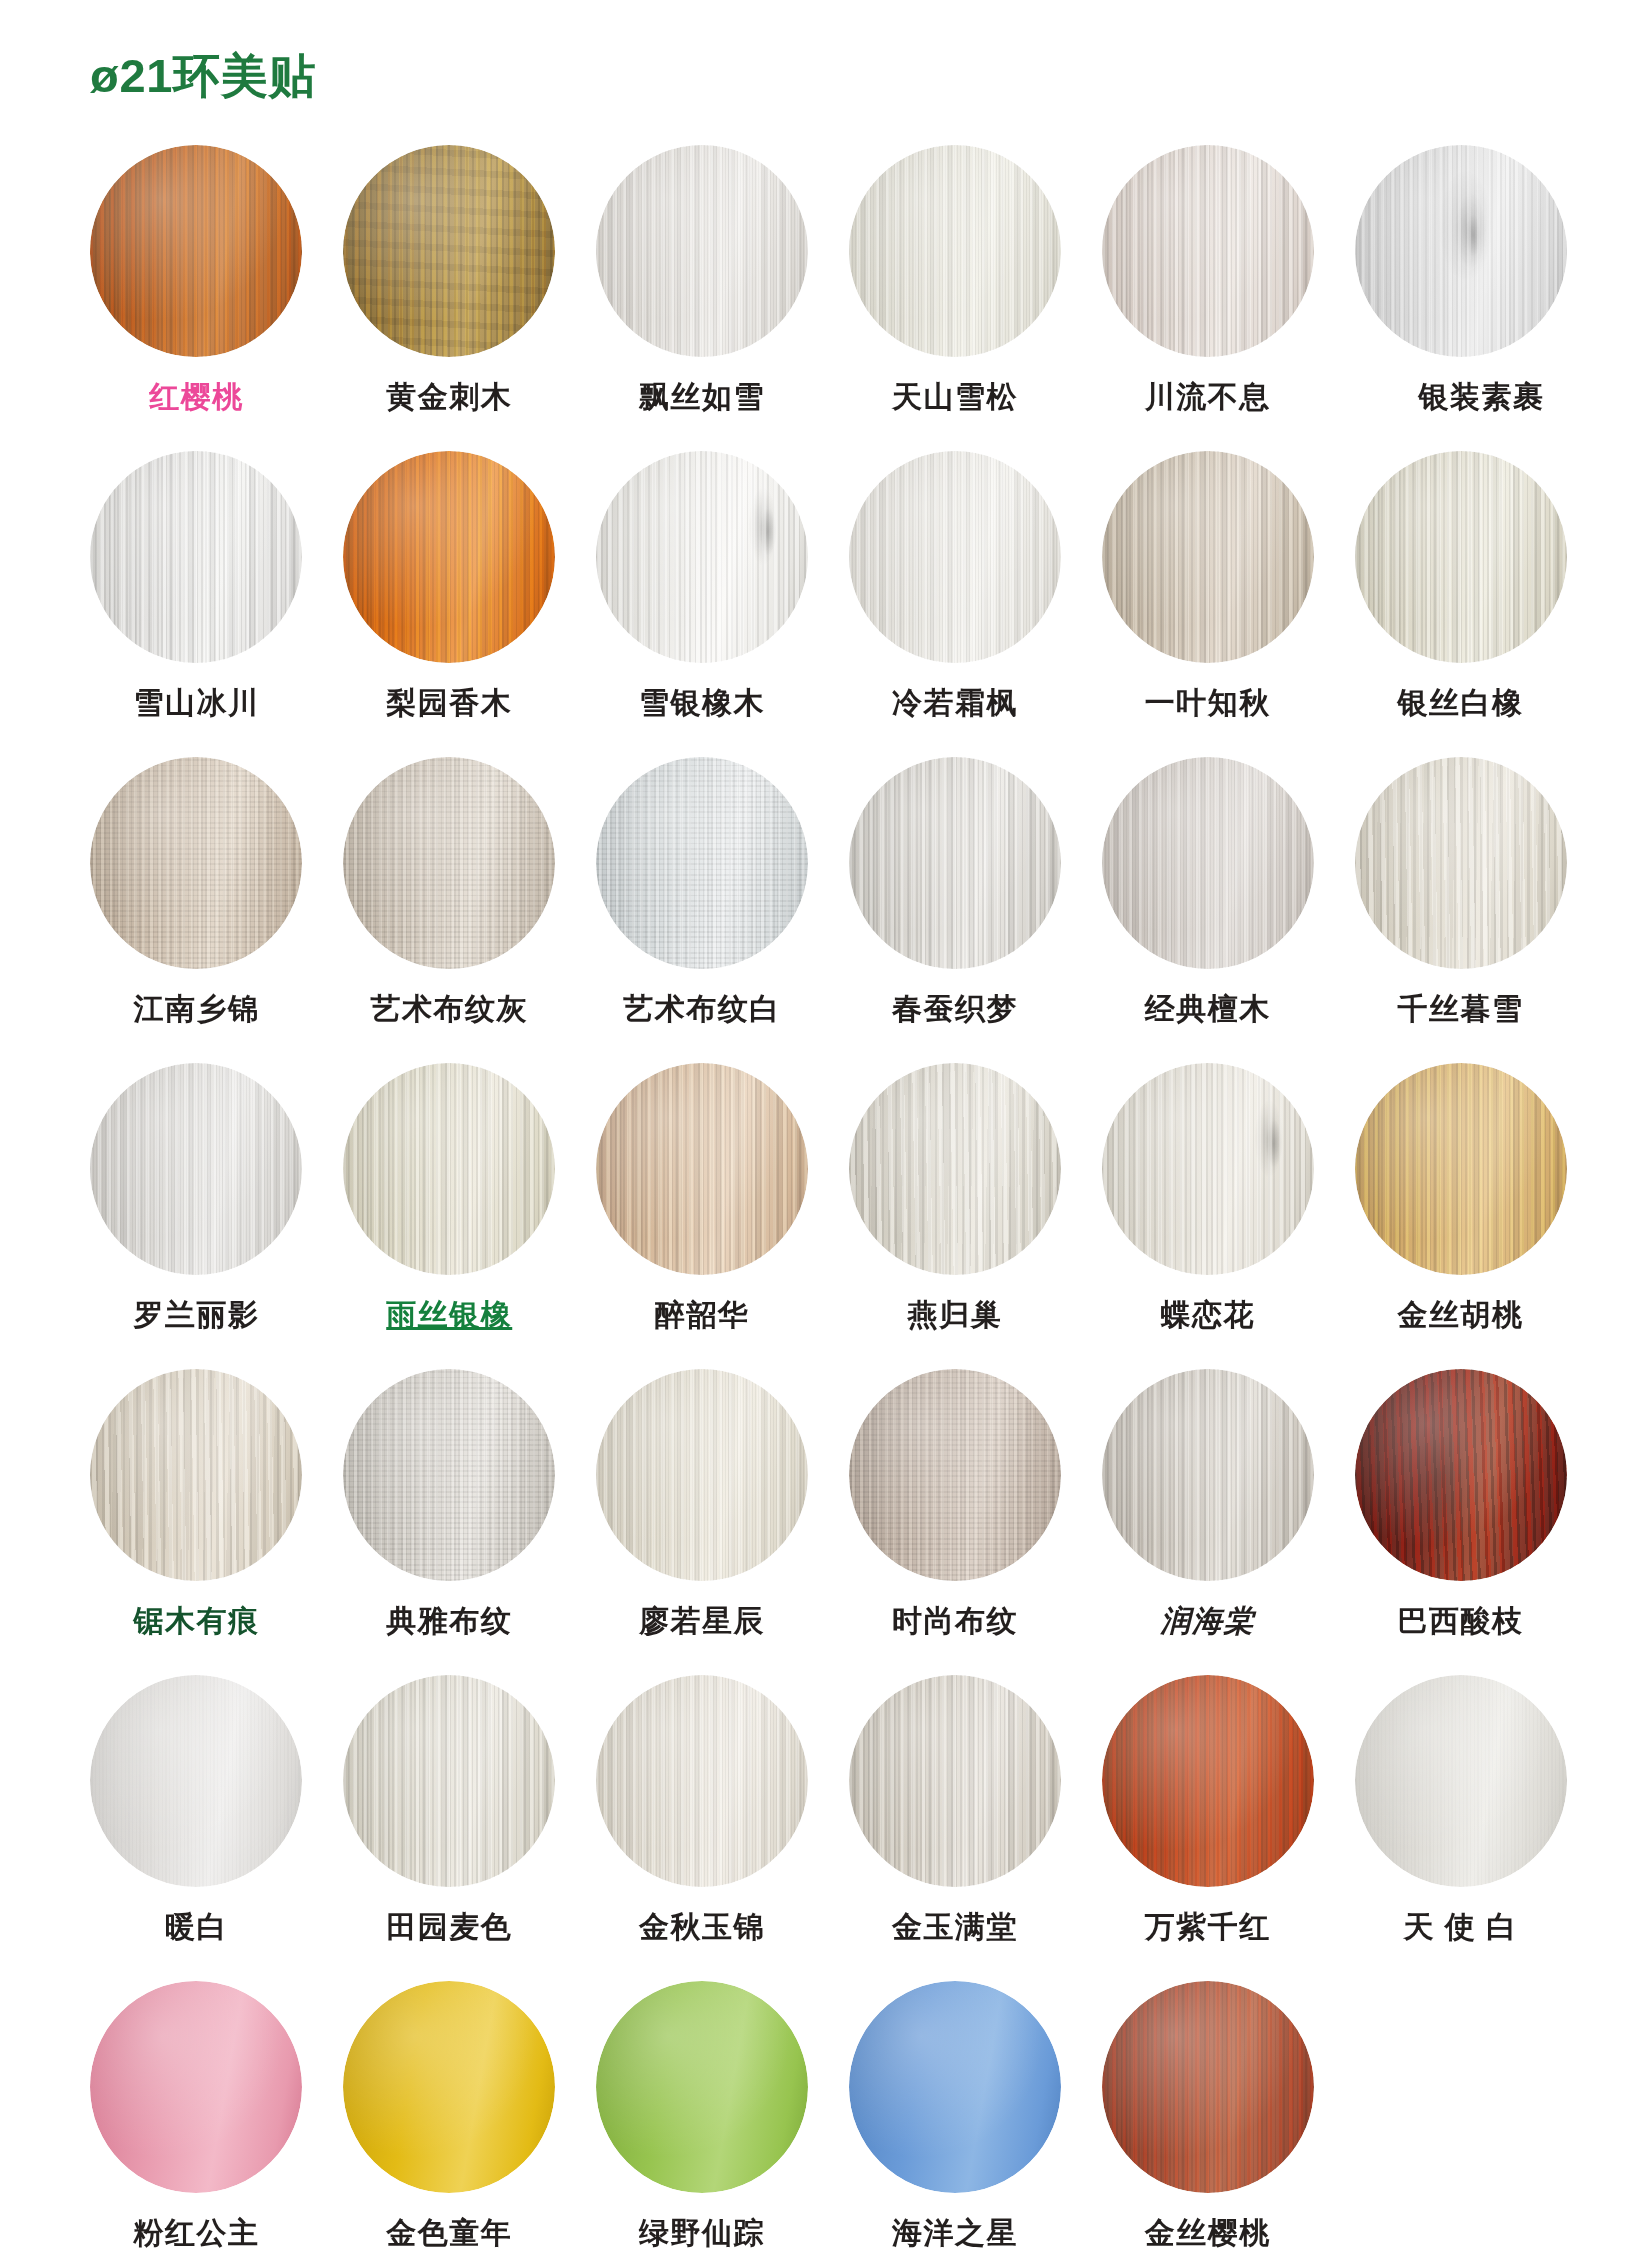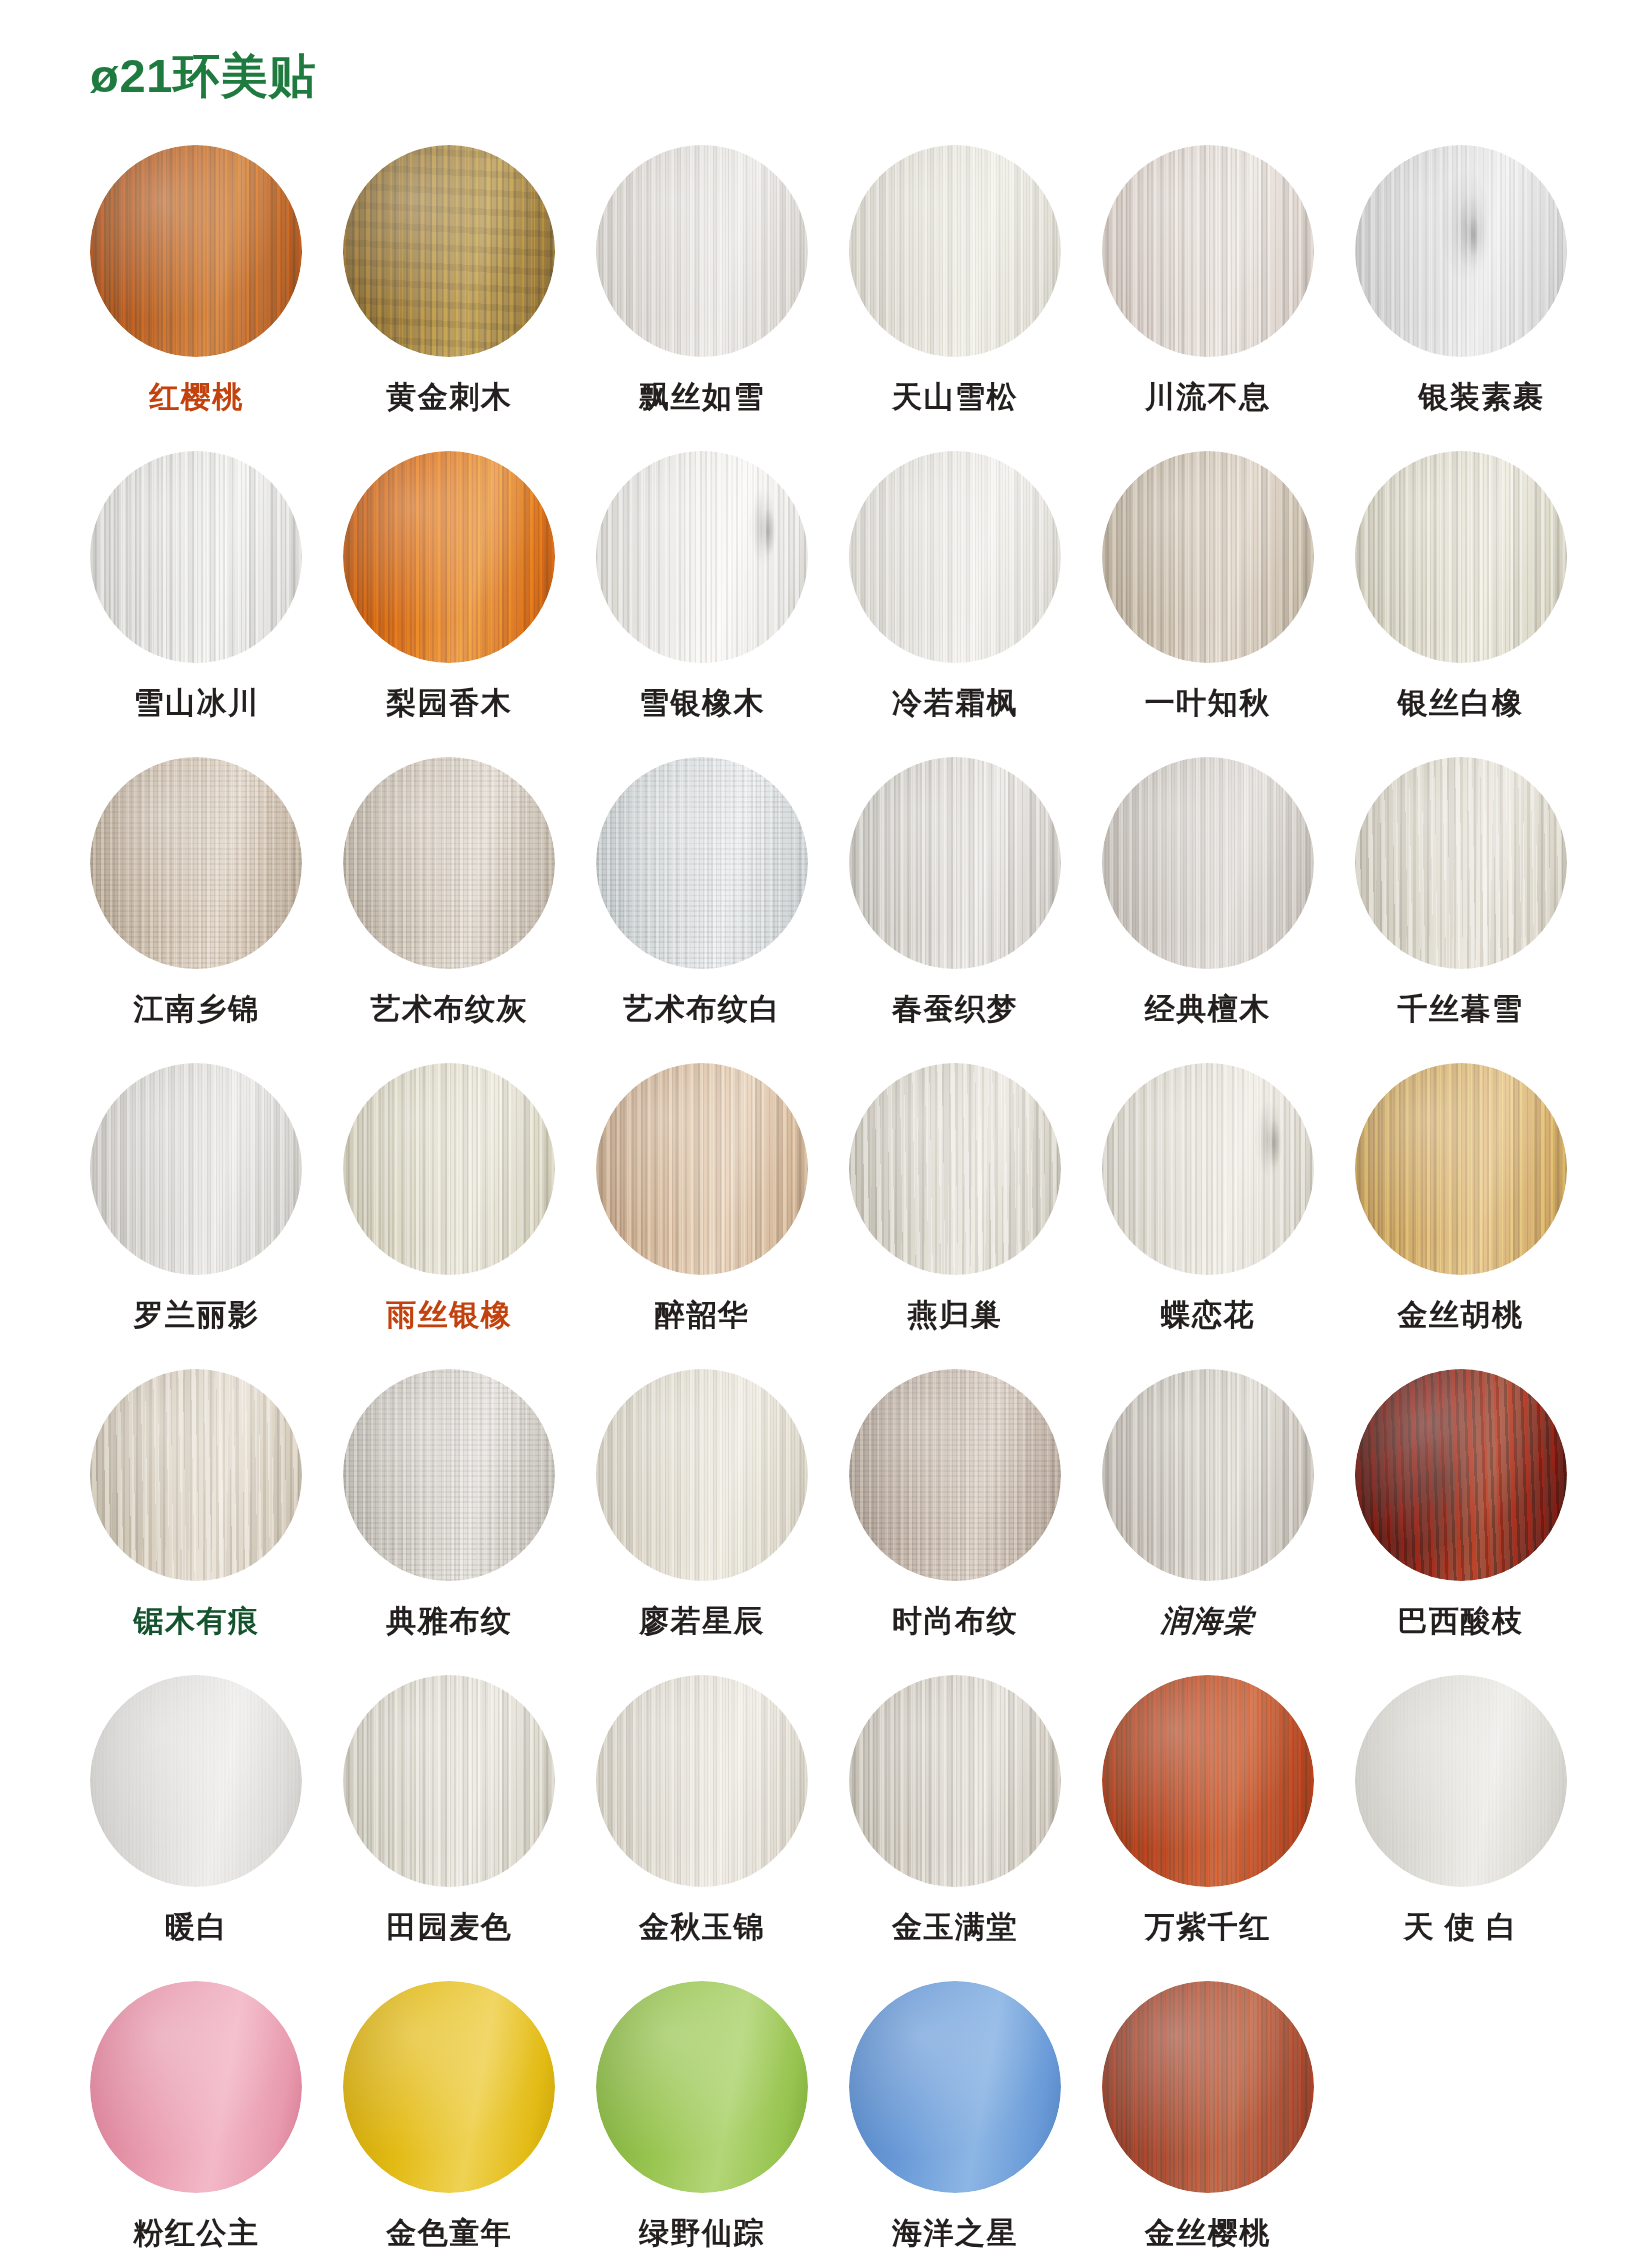--- a/index.html
+++ b/index.html
@@ -101,21 +101,21 @@
   <h1 class="page-title" style="color: rgb(31, 122, 63);">ø21环美贴</h1>
 
   <div class="swatch-grid" style="grid-template-columns: repeat(6, 1fr);">
       <div class="swatch-cell">
         <div class="swatch-disc">
           <div class="base" style="background: linear-gradient(100deg, rgb(142, 74, 29) 0%, rgb(183, 104, 47) 34%, rgb(212, 139, 79) 62%, rgb(183, 104, 47) 86%, rgb(142, 74, 29) 100%);"></div>
           <div class="grain" style="background-image: repeating-linear-gradient(90deg, rgba(0, 0, 0, 0.12) 0px, rgba(0, 0, 0, 0.12) 1.6px, rgba(0, 0, 0, 0) 1.6px, rgba(0, 0, 0, 0) 4.4px), repeating-linear-gradient(90deg, rgba(0, 0, 0, 0.08) 0px, rgba(0, 0, 0, 0.08) 7px, rgba(0, 0, 0, 0) 7px, rgba(0, 0, 0, 0) 20px); opacity: 0.65;"></div>
           <div class="grain2" style="background-image: repeating-linear-gradient(90deg, rgba(212, 139, 79, 0.867) 0px, rgba(212, 139, 79, 0.867) 3.6px, rgba(255, 255, 255, 0) 3.6px, rgba(255, 255, 255, 0) 10.4px); opacity: 0.5;"></div>
           <div class="sheen"></div>
         </div>
-        <div class="swatch-label" style="color: #c2410c;">红樱桃</div>
+        <div class="swatch-label" style="color: #ec4899;">红樱桃</div>
       </div>
       <div class="swatch-cell">
         <div class="swatch-disc">
           <div class="base" style="background: linear-gradient(100deg, rgb(122, 97, 48) 0%, rgb(157, 129, 72) 34%, rgb(192, 164, 103) 62%, rgb(157, 129, 72) 86%, rgb(122, 97, 48) 100%);"></div>
           <div class="grain" style="background-image: repeating-linear-gradient(90deg, rgba(0, 0, 0, 0.16) 0px, rgba(0, 0, 0, 0.16) 2.1px, rgba(0, 0, 0, 0) 2.1px, rgba(0, 0, 0, 0) 6px), repeating-linear-gradient(3deg, rgba(0, 0, 0, 0.1) 0px, rgba(0, 0, 0, 0.1) 6.7px, rgba(0, 0, 0, 0) 6.7px, rgba(0, 0, 0, 0) 19px); opacity: 0.7;"></div>
           <div class="grain2" style="background-image: repeating-linear-gradient(90deg, rgba(192, 164, 103, 0.867) 0px, rgba(192, 164, 103, 0.867) 3.9px, rgba(255, 255, 255, 0) 3.9px, rgba(255, 255, 255, 0) 11px); opacity: 0.5;"></div>
           <div class="sheen"></div>
         </div>
         <div class="swatch-label" style="color: rgb(35, 31, 30);">黄金刺木</div>
       </div>
@@ -272,21 +272,21 @@
         </div>
         <div class="swatch-label" style="color: rgb(35, 31, 30);">罗兰丽影</div>
       </div>
       <div class="swatch-cell">
         <div class="swatch-disc">
           <div class="base" style="background: linear-gradient(100deg, rgb(194, 189, 168) 0%, rgb(221, 217, 198) 34%, rgb(240, 236, 224) 62%, rgb(221, 217, 198) 86%, rgb(194, 189, 168) 100%);"></div>
           <div class="grain" style="background-image: repeating-linear-gradient(90deg, rgba(0, 0, 0, 0.12) 0px, rgba(0, 0, 0, 0.12) 1.6px, rgba(0, 0, 0, 0) 1.6px, rgba(0, 0, 0, 0) 4.4px), repeating-linear-gradient(90deg, rgba(0, 0, 0, 0.08) 0px, rgba(0, 0, 0, 0.08) 7px, rgba(0, 0, 0, 0) 7px, rgba(0, 0, 0, 0) 20px); opacity: 0.65;"></div>
           <div class="grain2" style="background-image: repeating-linear-gradient(90deg, rgba(240, 236, 224, 0.867) 0px, rgba(240, 236, 224, 0.867) 3.6px, rgba(255, 255, 255, 0) 3.6px, rgba(255, 255, 255, 0) 10.4px); opacity: 0.5;"></div>
           <div class="sheen"></div>
         </div>
-        <div class="swatch-label" style="color: #c2410c;">雨丝银橡</div>
+        <div class="swatch-label" style="color: #15803d; text-decoration: underline;">雨丝银橡</div>
       </div>
       <div class="swatch-cell">
         <div class="swatch-disc">
           <div class="base" style="background: linear-gradient(100deg, rgb(179, 148, 122) 0%, rgb(213, 184, 154) 34%, rgb(235, 214, 192) 62%, rgb(213, 184, 154) 86%, rgb(179, 148, 122) 100%);"></div>
           <div class="grain" style="background-image: repeating-linear-gradient(90deg, rgba(0, 0, 0, 0.12) 0px, rgba(0, 0, 0, 0.12) 1.6px, rgba(0, 0, 0, 0) 1.6px, rgba(0, 0, 0, 0) 4.4px), repeating-linear-gradient(90deg, rgba(0, 0, 0, 0.08) 0px, rgba(0, 0, 0, 0.08) 7px, rgba(0, 0, 0, 0) 7px, rgba(0, 0, 0, 0) 20px); opacity: 0.65;"></div>
           <div class="grain2" style="background-image: repeating-linear-gradient(90deg, rgba(235, 214, 192, 0.867) 0px, rgba(235, 214, 192, 0.867) 3.6px, rgba(255, 255, 255, 0) 3.6px, rgba(255, 255, 255, 0) 10.4px); opacity: 0.5;"></div>
           <div class="sheen"></div>
         </div>
         <div class="swatch-label" style="color: rgb(35, 31, 30);">醉韶华</div>
       </div>

